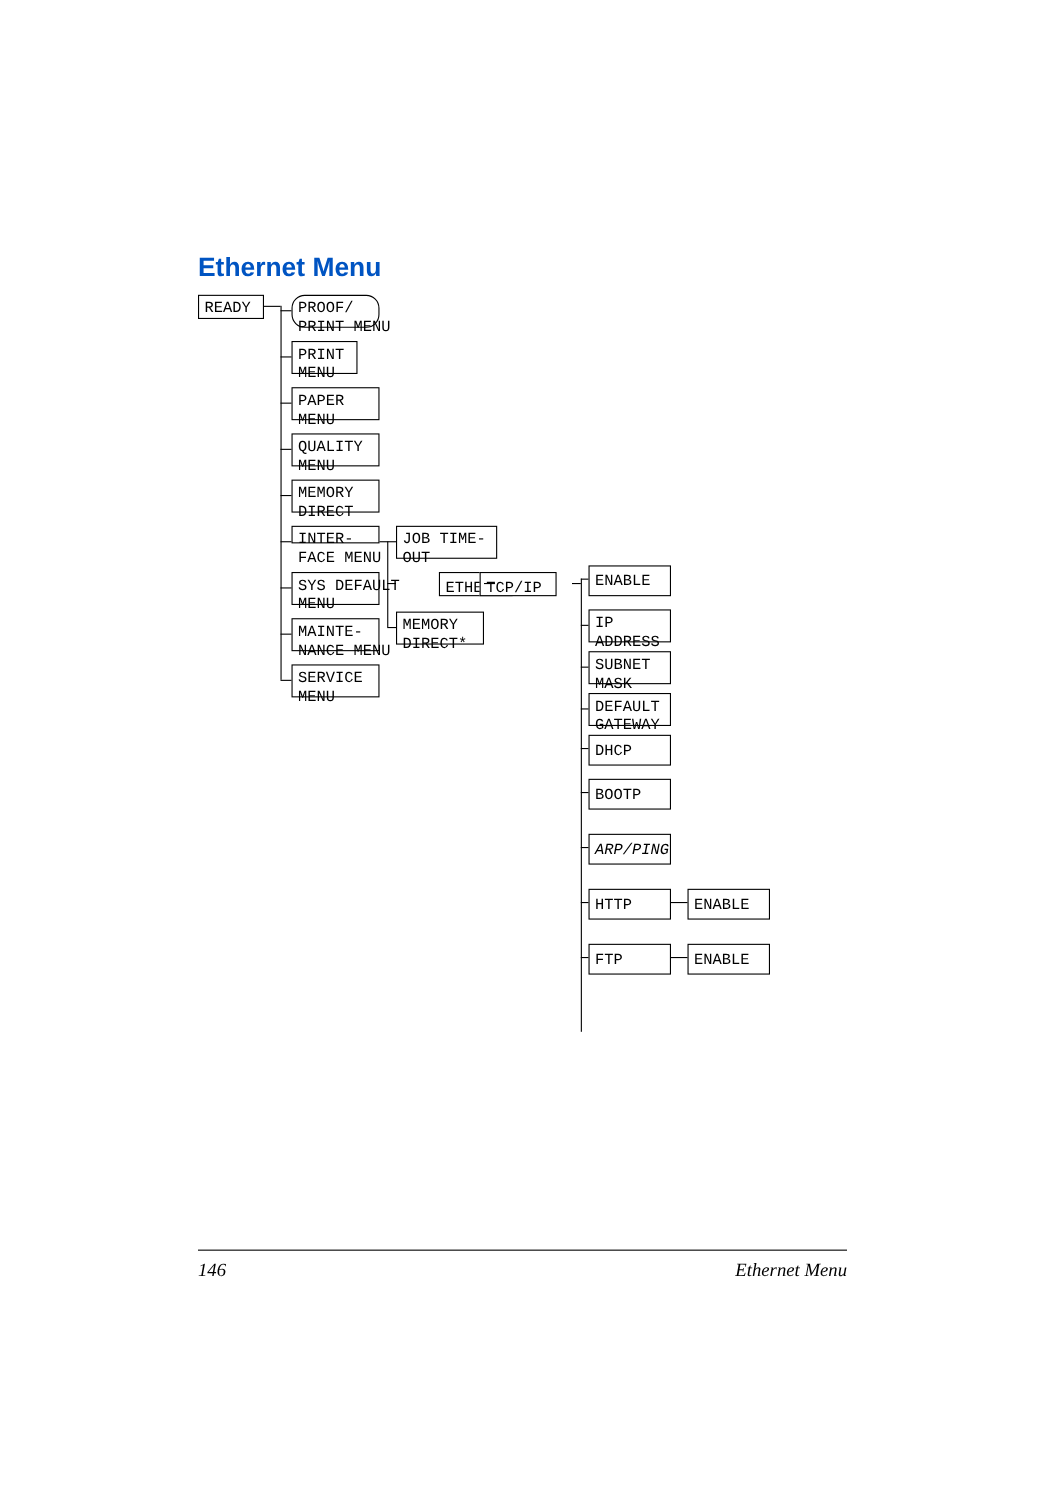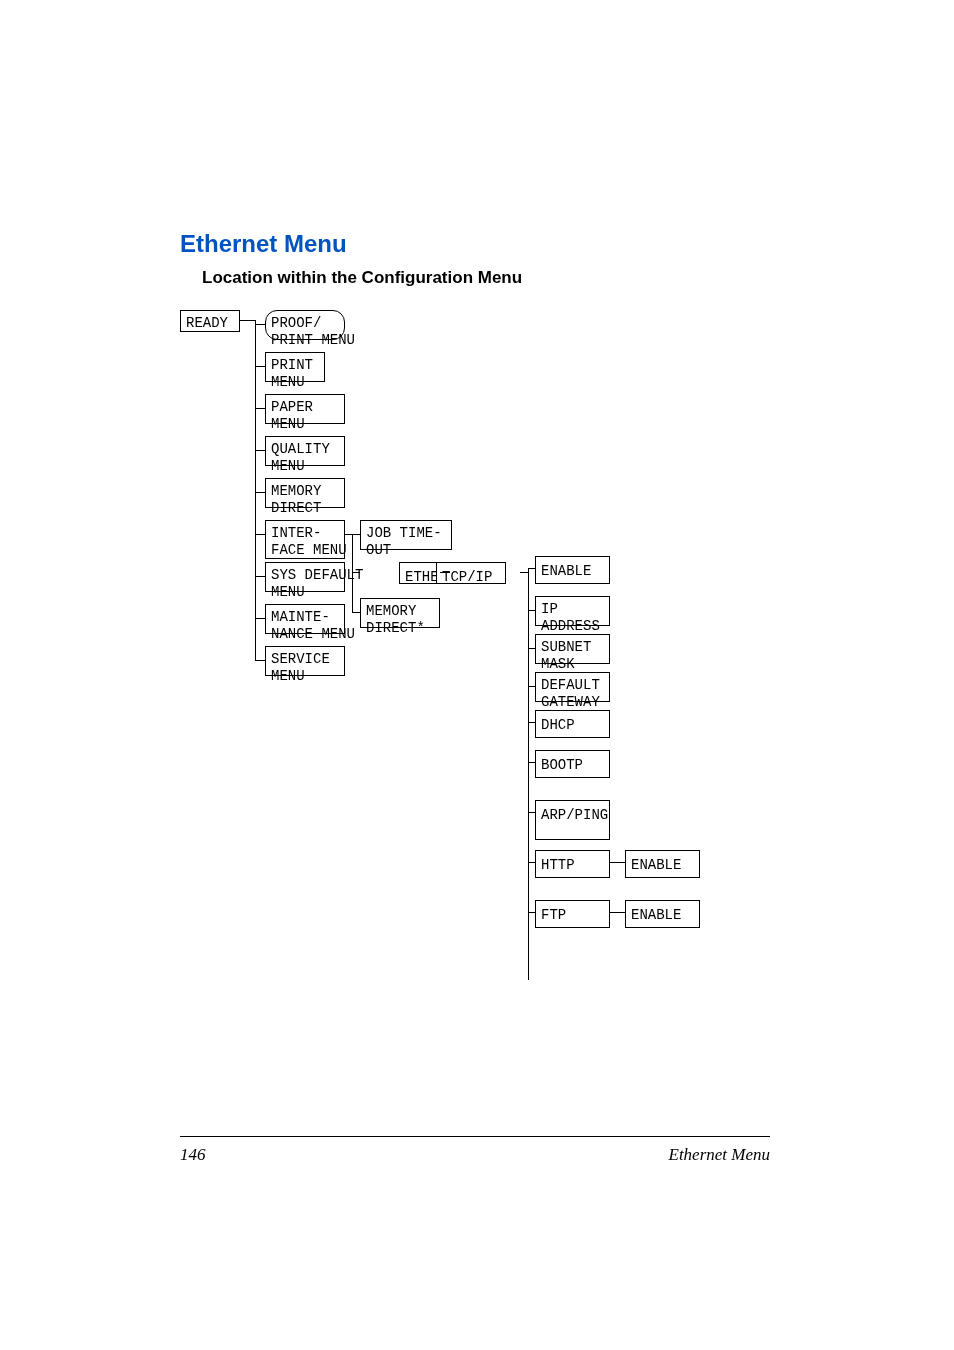--- a/index.html
+++ b/index.html
@@ -65,37 +65,36 @@
     justify-content: space-between;
     font-style: italic;
     font-size: 17px;
   }
 </style>
 </head>
 <body>
 
 <div class="page">
   <h1 class="h1">Ethernet Menu</h1>
-  <h2 class="h2">Location within the Configuration Menu</h2>
 
   <div class="diagram">
 
     <div class="box" style="left:0px; top:0px; width:60px; height:22px;">READY</div>
 
     <div class="box" style="left:85px; top:0px; width:80px; height:30px;border-radius:12px;">PROOF/
 PRINT MENU</div>
     <div class="box" style="left:85px; top:42px; width:60px; height:30px;">PRINT
 MENU</div>
     <div class="box" style="left:85px; top:84px; width:80px; height:30px;">PAPER
 MENU</div>
     <div class="box" style="left:85px; top:126px; width:80px; height:30px;">QUALITY
 MENU</div>
     <div class="box" style="left:85px; top:168px; width:80px; height:30px;">MEMORY
 DIRECT</div>
-    <div class="box" style="left:85px; top:210px; width:80px; height:39px;">INTER-
+    <div class="box" style="left:85px; top:210px; width:80px; height:16px;">INTER-
 FACE MENU</div>
     <div class="box" style="left:85px; top:252px; width:80px; height:30px;">SYS DEFAULT
 MENU</div>
     <div class="box" style="left:85px; top:294px; width:80px; height:30px;font-family:Liberation Mono, monospace;">MAINTE-
 NANCE MENU</div>
     <div class="box" style="left:85px; top:336px; width:80px; height:30px;">SERVICE
 MENU</div>
 
     <div class="box" style="left:180px; top:210px; width:92px; height:30px;">JOB TIME-
 OUT</div>
@@ -107,21 +106,21 @@
 
     <div class="box" style="left:355px; top:246px; width:75px; height:28px; padding-top:6px;">ENABLE</div>
     <div class="box" style="left:355px; top:286px; width:75px; height:30px;">IP
 ADDRESS</div>
     <div class="box" style="left:355px; top:324px; width:75px; height:30px;">SUBNET
 MASK</div>
     <div class="box" style="left:355px; top:362px; width:75px; height:30px;">DEFAULT
 GATEWAY</div>
     <div class="box" style="left:355px; top:400px; width:75px; height:28px; padding-top:6px;">DHCP</div>
     <div class="box" style="left:355px; top:440px; width:75px; height:28px; padding-top:6px;">BOOTP</div>
-    <div class="box" style="left:355px; top:490px; width:75px; height:40px; padding-top:6px;">ARP/PING</div>
+    <div class="box" style="left:355px; top:490px; width:75px; height:28px; padding-top:6px;font-style:italic;">ARP/PING</div>
     <div class="box" style="left:355px; top:540px; width:75px; height:28px; padding-top:6px;">HTTP</div>
     <div class="box" style="left:355px; top:590px; width:75px; height:28px; padding-top:6px;">FTP</div>
 
     <div class="box" style="left:445px; top:540px; width:75px; height:28px; padding-top:6px;">ENABLE</div>
     <div class="box" style="left:445px; top:590px; width:75px; height:28px; padding-top:6px;">ENABLE</div>
 
     <div class="line" style="left:60px; top:10px; width:15px; height:1px;"></div>
 
     <div class="line" style="left:75px; top:10px; width:1px; height:340px;"></div>
 

